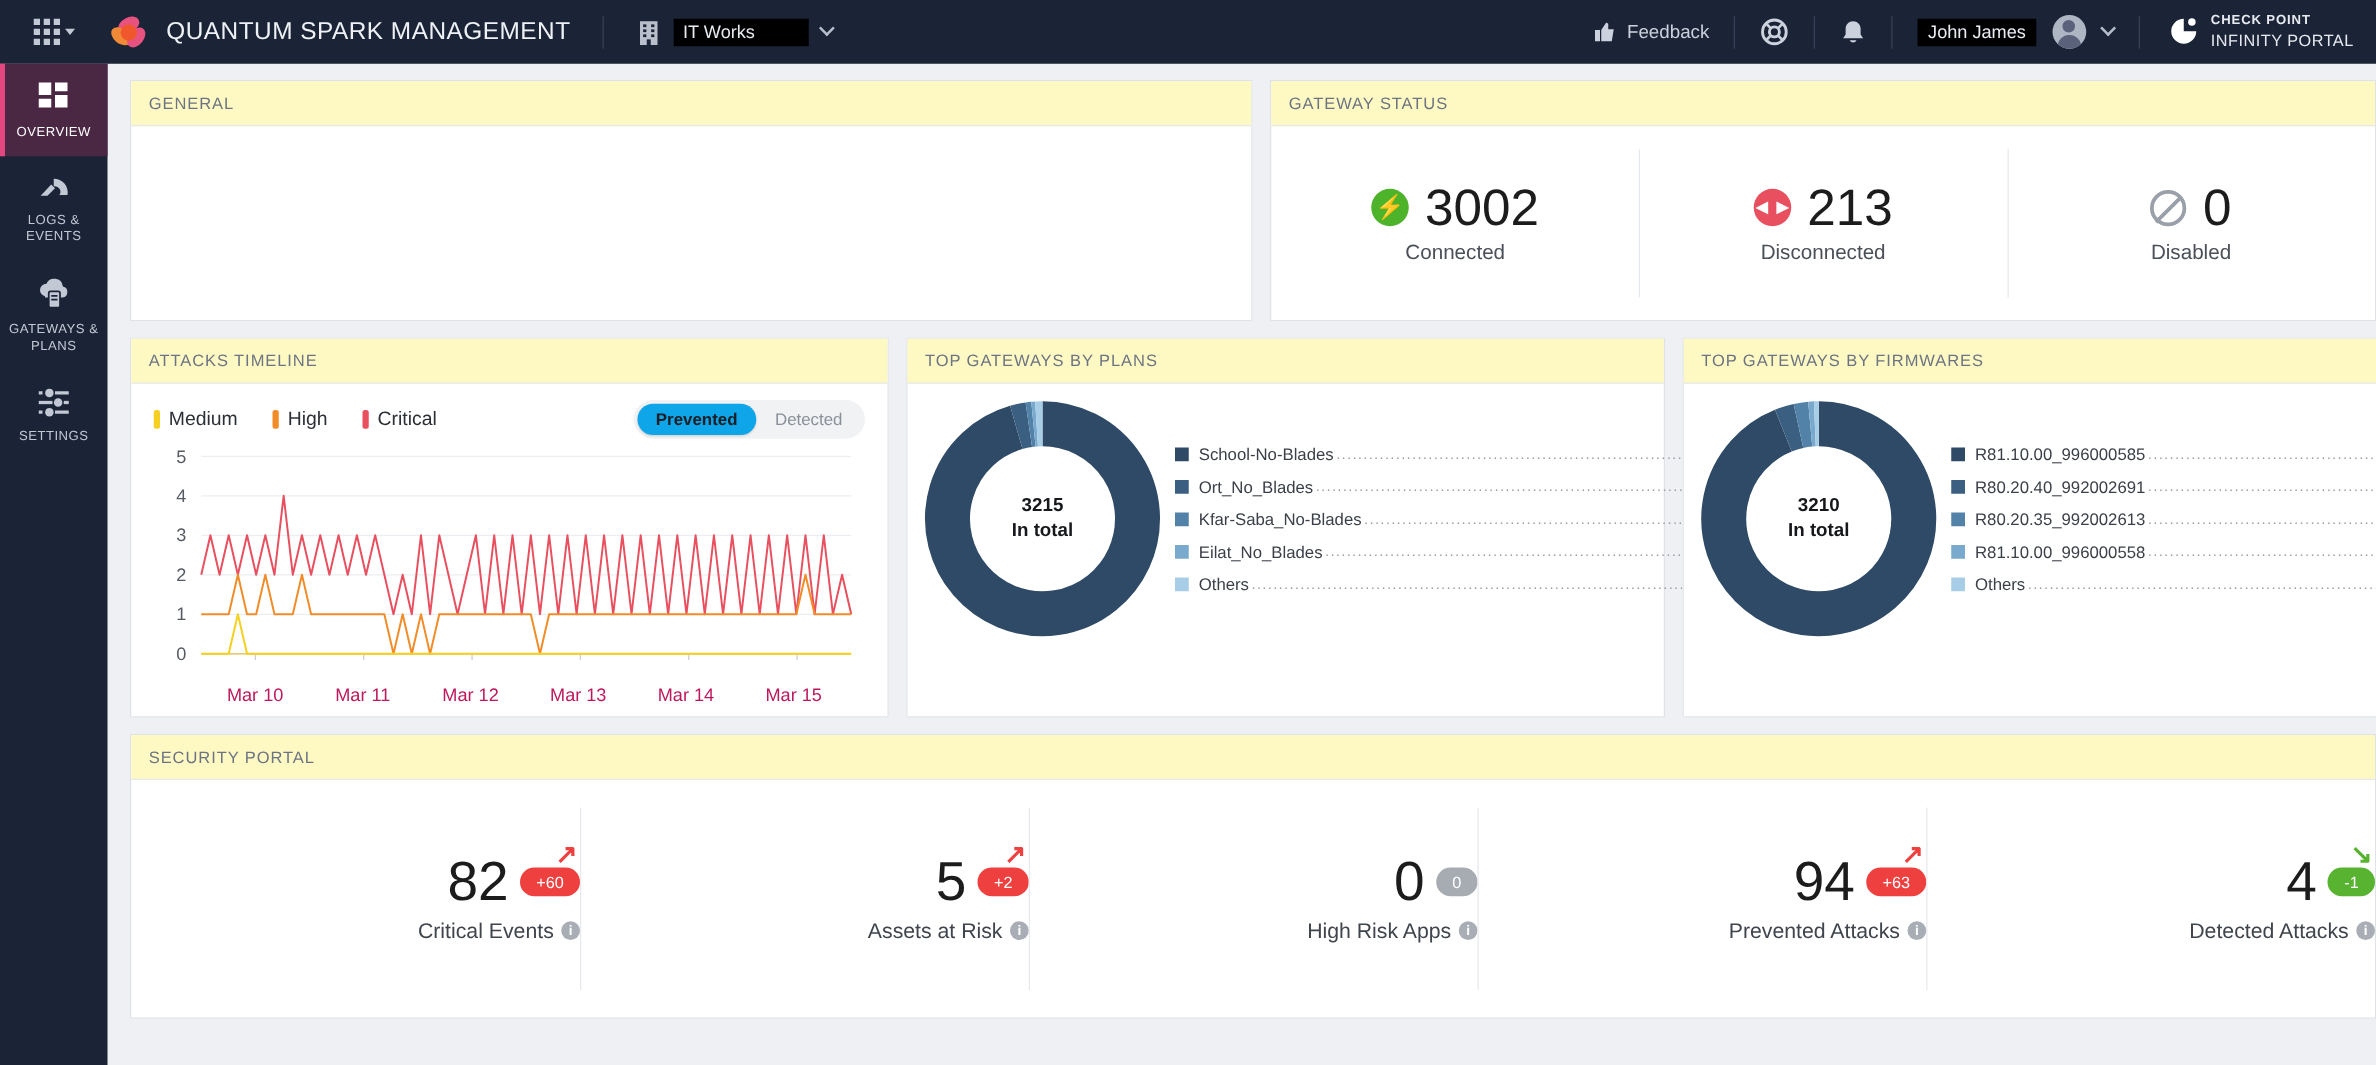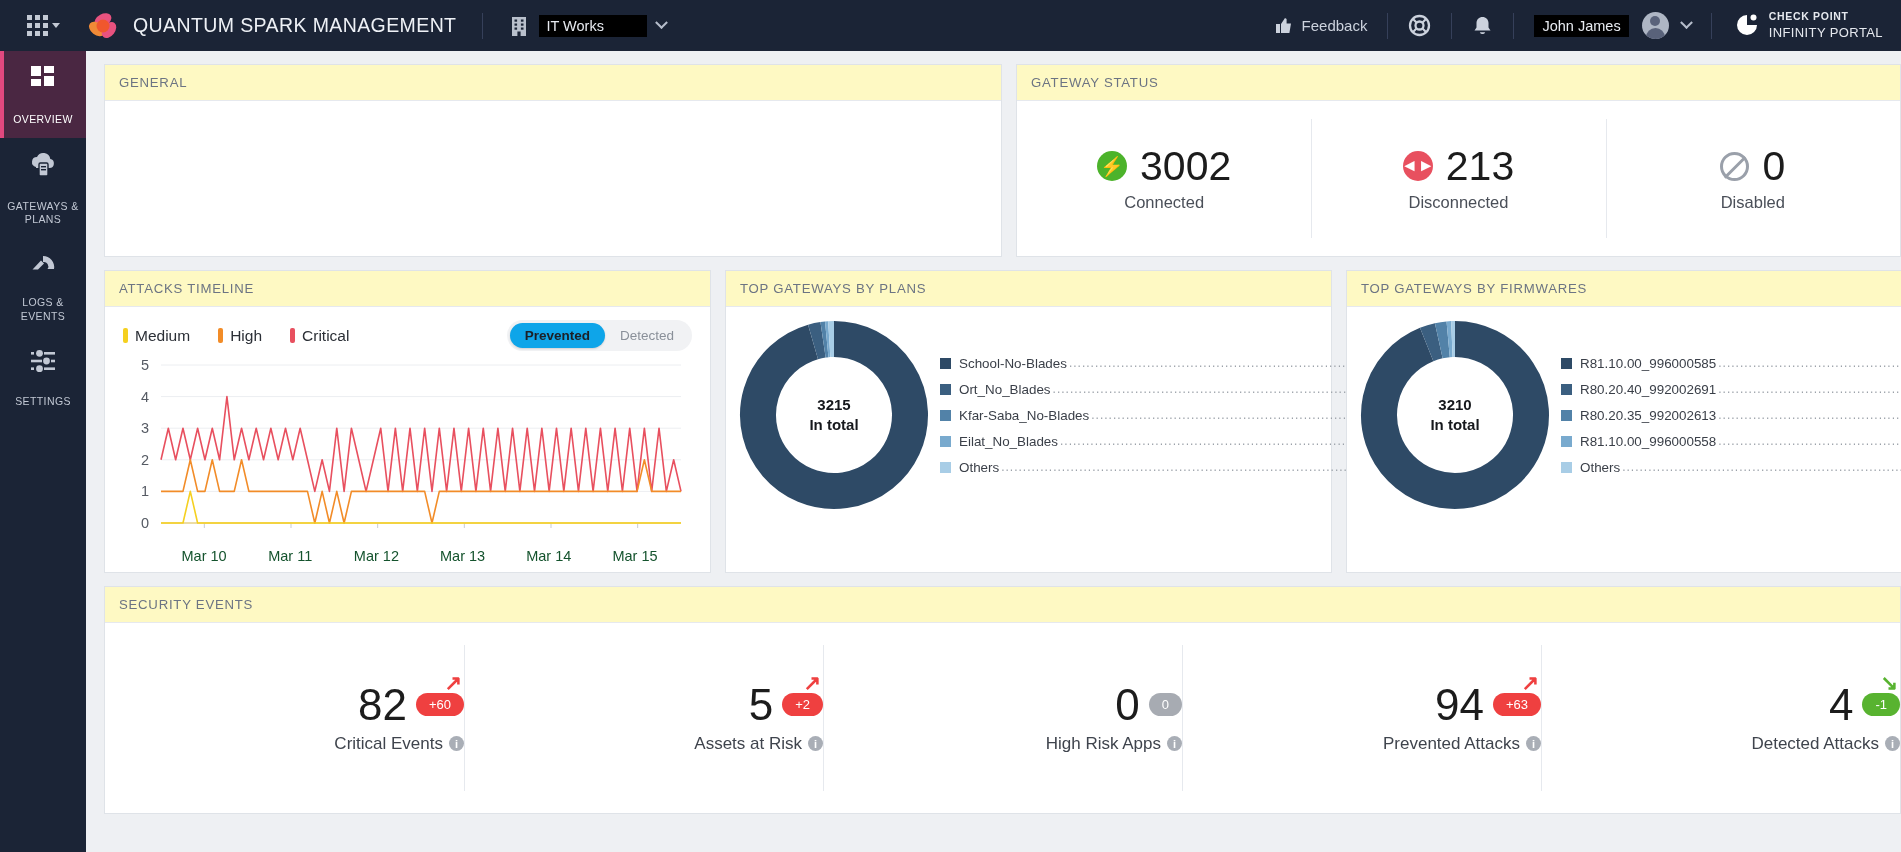--- a/index.html
+++ b/index.html
@@ -50,21 +50,21 @@
   .cp-logo { display: flex; align-items: center; gap: 9px; padding: 0 18px 0 22px; }
   .cp-text { font-size: 10.5px; line-height: 1.32; letter-spacing: .7px; color: #e6e9ef; font-weight: bold; }
 
   
   .sidebar {
     position: absolute; top: 51px; left: 0; width: 86px; height: 801px;
     background: #1b2436;
   }
   .nav-item {
     position: relative; width: 86px; padding: 14px 4px 12px;
-    display: flex; flex-direction: column; align-items: center; gap: 22px;
+    display: flex; flex-direction: column; align-items: center; gap: 9px;
     color: #c2c8d4; font-size: 10.5px; letter-spacing: .4px; text-align: center;
     cursor: pointer; line-height: 1.25;
   }
   .nav-item.active { background: #4a2742; color: #fff; }
   .nav-item.active::before { content: ""; position: absolute; left: 0; top: 0; bottom: 0;
                              width: 4px; background: #e2487f; }
 
   
   .content { position: absolute; top: 51px; left: 86px; width: 1815px; height: 801px; padding: 13px 0 0 18px; }
   .panel { background: #fff; border: 1px solid #dfe3e8; }
@@ -102,21 +102,21 @@
   
   .legend-row { display: flex; align-items: center; padding: 13px 18px 4px; }
   .lg { display: flex; align-items: center; gap: 7px; margin-right: 28px; font-size: 15.5px; color: #2b2f36; }
   .lg i { width: 5px; height: 15px; border-radius: 2px; display: block; }
   .toggle { margin-left: auto; display: flex; background: #f1f2f4; border-radius: 16px; padding: 3px; }
   .toggle span { font-size: 13.5px; padding: 5px 15px; border-radius: 14px; color: #8a9099; cursor: pointer; }
   .toggle span.on { background: #0ea5e9; color: #1c1f25; font-weight: bold; box-shadow: 0 1px 2px rgba(0,0,0,.14); }
 
   .chart-wrap { position: relative; padding: 4px 18px 8px 10px; }
   .xlab-row { display: flex; padding-left: 46px; padding-right: 14px; margin-top: 3px; }
-  .xlab { flex: 1; text-align: center; font-size: 14.5px; color: #14532d; }
+  .xlab { flex: 1; text-align: center; font-size: 14.5px; color: #be185d; }
 
   
   .donut-body { display: flex; align-items: center; height: 216px; padding: 0 10px; }
   .donut-holder { width: 235px; display: flex; align-items: center; justify-content: center; position: relative; }
   .donut-center { position: absolute; text-align: center; font-size: 15px; font-weight: bold;
                   color: #16181c; line-height: 1.35; }
   .d-legend { flex: 1; padding-left: 8px; }
   .d-row { display: flex; align-items: center; font-size: 13.4px; color: #3a3f48; height: 26px;
            white-space: nowrap; }
   .d-sw { width: 11px; height: 11px; margin-right: 8px; flex: none; }
@@ -239,37 +239,37 @@
   <div class="nav-item active">
     <svg width="26" height="26" viewBox="0 0 26 26">
       <rect x="1" y="1" width="10" height="10" fill="#fff"></rect>
         <rect x="14" y="1" width="10" height="7" fill="#fff"></rect>
       <rect x="1" y="14" width="10" height="7" fill="#fff"></rect>
         <rect x="14" y="11" width="10" height="10" fill="#fff"></rect>
     </svg>
     <span>OVERVIEW</span>
   </div>
   <div class="nav-item">
+    <svg width="28" height="22" viewBox="0 0 28 22">
+      <path d="M3 18a11 11 0 0122 0z" fill="none"></path>
+      <path d="M14 4a11 11 0 0111 13h-6.5A4.5 4.5 0 0014 10z" fill="#c2c8d4"></path>
+      <path d="M3.5 17.5L12 8.5l3 3-6 6z" fill="#c2c8d4"></path>
+    </svg>
+    <span>LOGS &amp; EVENTS</span>
+  </div>
+  <div class="nav-item">
     <svg width="30" height="26" viewBox="0 0 30 26">
       <path d="M8 15a5 5 0 011-9.9 7 7 0 0113.3 2A4.5 4.5 0 0121.5 16H8z" fill="#c2c8d4"></path>
       <rect x="11" y="11" width="9" height="13" rx="1.4" fill="#c2c8d4" stroke="#1b2436" stroke-width="1.4"></rect>
       <g fill="#1b2436">
           <rect x="13" y="14" width="5" height="1.4"></rect>
           <rect x="13" y="17" width="5" height="1.4"></rect>
         </g>
     </svg>
     <span>GATEWAYS &amp; PLANS</span>
-  </div>
-  <div class="nav-item">
-    <svg width="28" height="22" viewBox="0 0 28 22">
-      <path d="M3 18a11 11 0 0122 0z" fill="none"></path>
-      <path d="M14 4a11 11 0 0111 13h-6.5A4.5 4.5 0 0014 10z" fill="#c2c8d4"></path>
-      <path d="M3.5 17.5L12 8.5l3 3-6 6z" fill="#c2c8d4"></path>
-    </svg>
-    <span>LOGS &amp; EVENTS</span>
   </div>
   <div class="nav-item">
     <svg width="26" height="24" viewBox="0 0 26 24">
       <g fill="#c2c8d4">
         <rect x="1" y="3" width="3" height="2.6"></rect>
           <rect x="14" y="3" width="11" height="2.6"></rect>
         <circle cx="9.5" cy="4.3" r="3.4"></circle>
         <rect x="1" y="10.7" width="11" height="2.6"></rect>
           <rect x="21" y="10.7" width="4" height="2.6"></rect>
         <circle cx="16.5" cy="12" r="3.4"></circle>
@@ -477,21 +477,21 @@
               <span class="d-name">Others</span>
               <span class="d-dots">................................................................................</span>
             </div>
           </div>
       </div>
     </div>
   </div>
 
   <div class="panel" style="width:1797px;margin-top:13px;">
     <div class="panel-head">
-      <span class="panel-title">SECURITY EVENTS</span>
+      <span class="panel-title">SECURITY PORTAL</span>
     </div>
     <div class="sec-body" id="sec-body">
         <div class="sec-card">
           <div class="sec-top">
             <span class="sec-num">82</span>
             <span class="badge up">+60<span class="arrow up">↗</span></span>
           </div>
           <div class="sec-label">
             <span>Critical Events</span>
             <span class="info-i">i</span>

